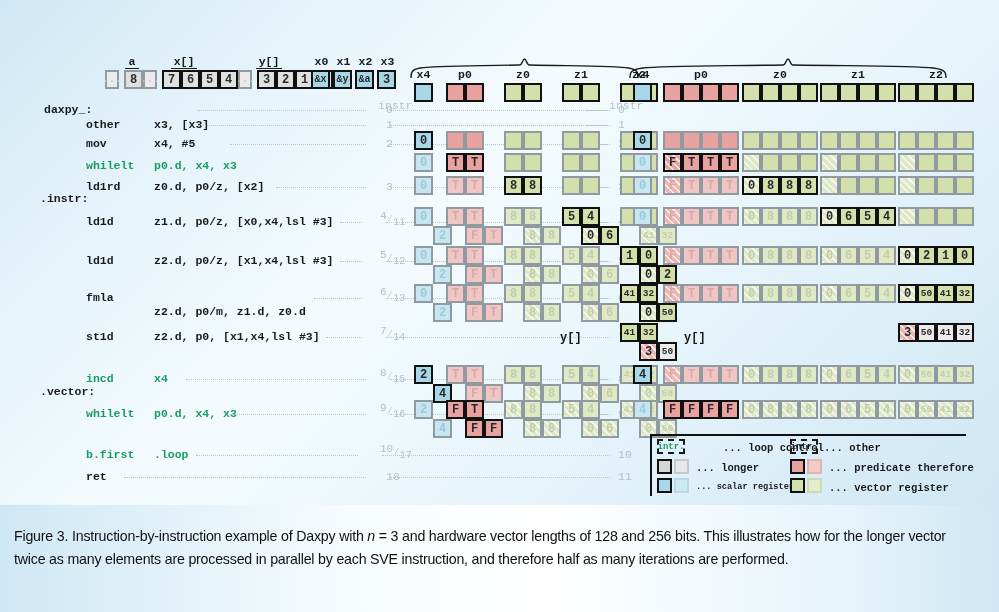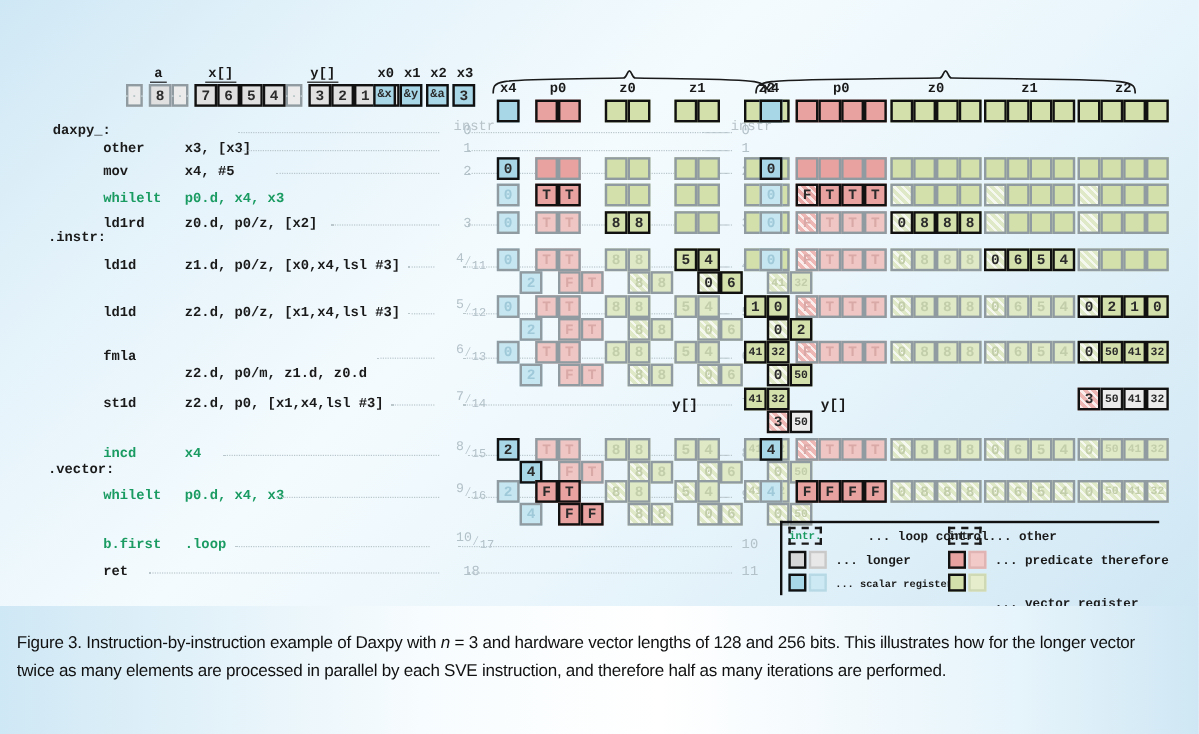--- a/index.html
+++ b/index.html
@@ -563,17 +563,17 @@
     <div class="lg-sw" style="left:674px;top:459px;background:#e8e8e8;border-color:#c9c9c9;"></div>
     <div class="lg-txt" style="left:696px;top:462px;">... longer</div>
     <div class="lg-sw dark" style="left:790px;top:459px;background:#e8a3a0;"></div>
     <div class="lg-sw" style="left:807px;top:459px;background:#f2cac8;border-color:#e0b4b2;"></div>
     <div class="lg-txt" style="left:829px;top:462px;">... predicate therefore</div>
     <div class="lg-sw dark" style="left:657px;top:478px;background:#a8d8e8;"></div>
     <div class="lg-sw" style="left:674px;top:478px;background:#cdeaf4;border-color:#b7d9e5;"></div>
     <div class="lg-txt sm" style="left:696px;top:482px;">... scalar register</div>
     <div class="lg-sw dark" style="left:790px;top:478px;background:#d3e0ab;"></div>
     <div class="lg-sw" style="left:807px;top:478px;background:#e5edcd;border-color:#cfd9b4;"></div>
-    <div class="lg-txt" style="left:829px;top:482px;margin-top:16px;">... vector register</div>
+    <div class="lg-txt" style="left:829px;top:482px;">... vector register</div>
   </div>
 <div id="caption-area">
     <div id="caption"><span>Figure 3.</span> <span>Instruction-by-instruction example of Daxpy with <i>n</i> = 3 and hardware vector lengths of 128 and 256 bits. This illustrates how for the longer vector twice as many elements are processed in parallel by each SVE instruction, and therefore half as many iterations are performed.</span></div>
   </div>
 
 </body></html>

